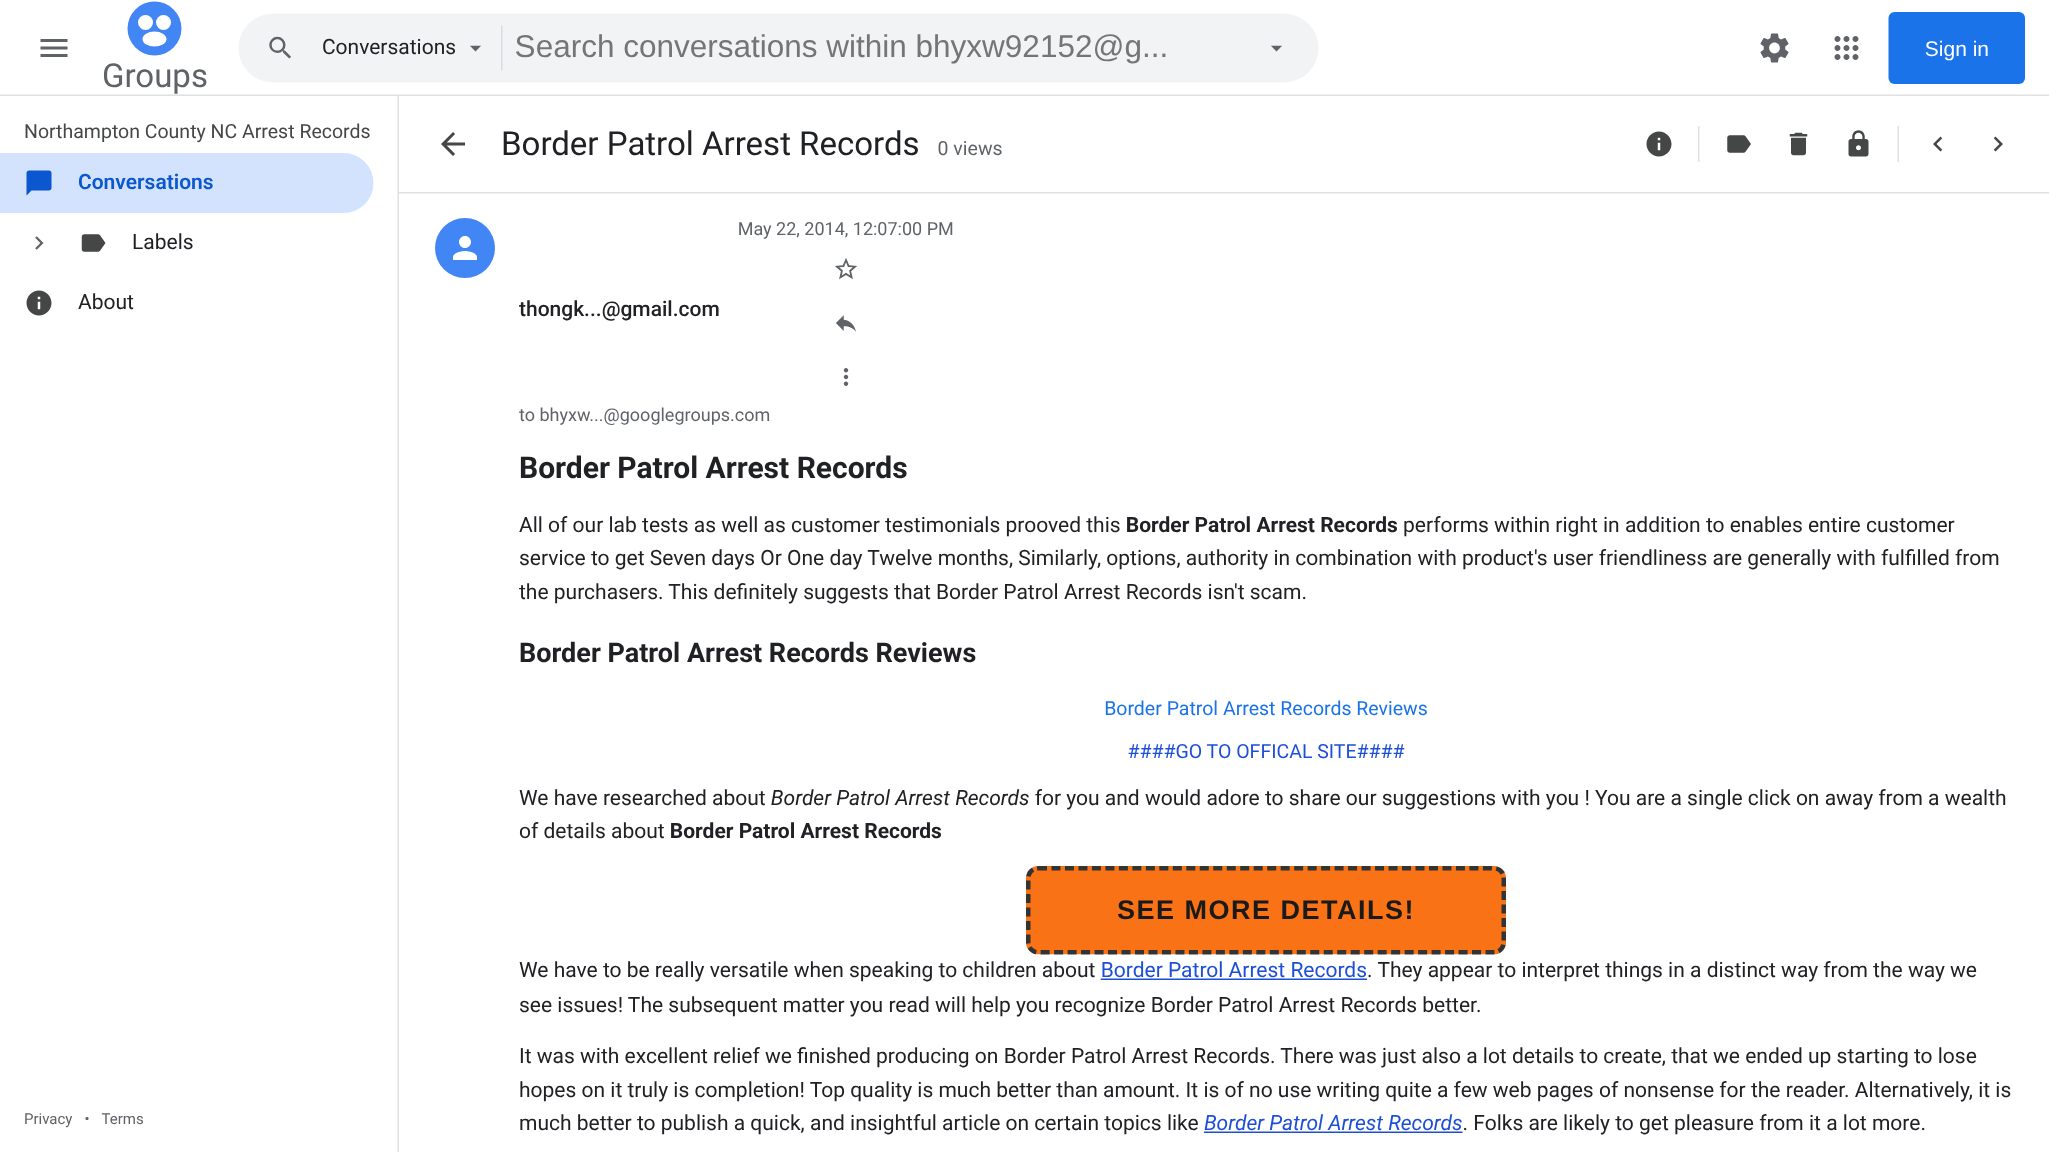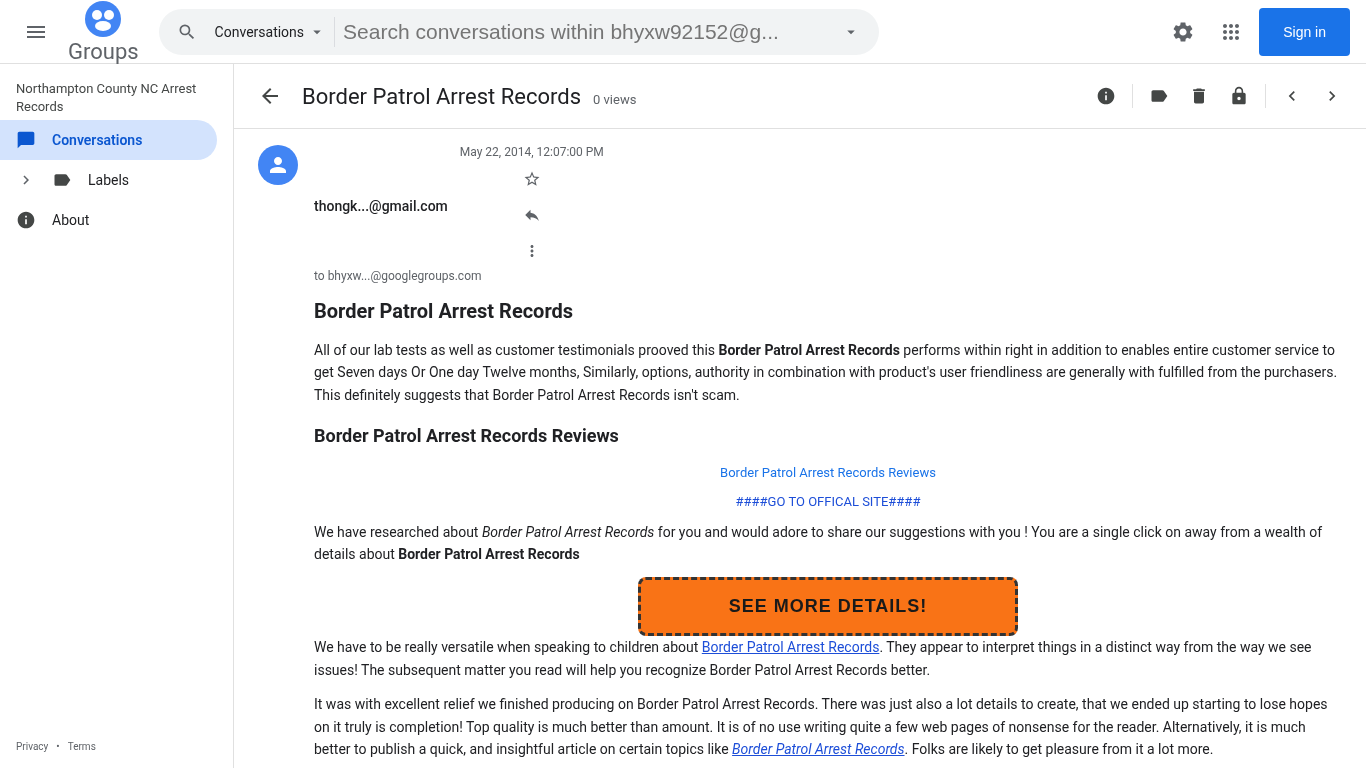--- a/index.html
+++ b/index.html
@@ -93,21 +93,21 @@
 
     
     .main-layout {
       display: flex;
       flex: 1;
       overflow: hidden;
     }
 
     
     .sidebar {
-      width: 234px;
+      width: 266px;
       flex-shrink: 0;
       padding: 8px 0;
       border-right: 1px solid #e0e0e0;
       display: flex;
       flex-direction: column;
     }
     .sidebar-group-name {
       padding: 8px 16px 4px;
       font-size: 13px;
       color: #444746;
@@ -305,21 +305,21 @@
       margin: 0 auto;
       background: #f97316;
       color: #1a1a1a;
       font-size: 18px;
       font-weight: 700;
       padding: 16px 40px;
       border: 3px dashed #333;
       border-radius: 8px;
       cursor: pointer;
       text-align: center;
-      width: 380px;
+      width: 320px;
       letter-spacing: 1px;
     }
   </style>
 </head>
 <body>
 
 <div class="top-header">
   <button class="hamburger-btn">
     <svg width="24" height="24" viewBox="0 0 24 24" fill="#5f6368">
       <path d="M3 18h18v-2H3v2zm0-5h18v-2H3v2zm0-7v2h18V6H3z"></path>

